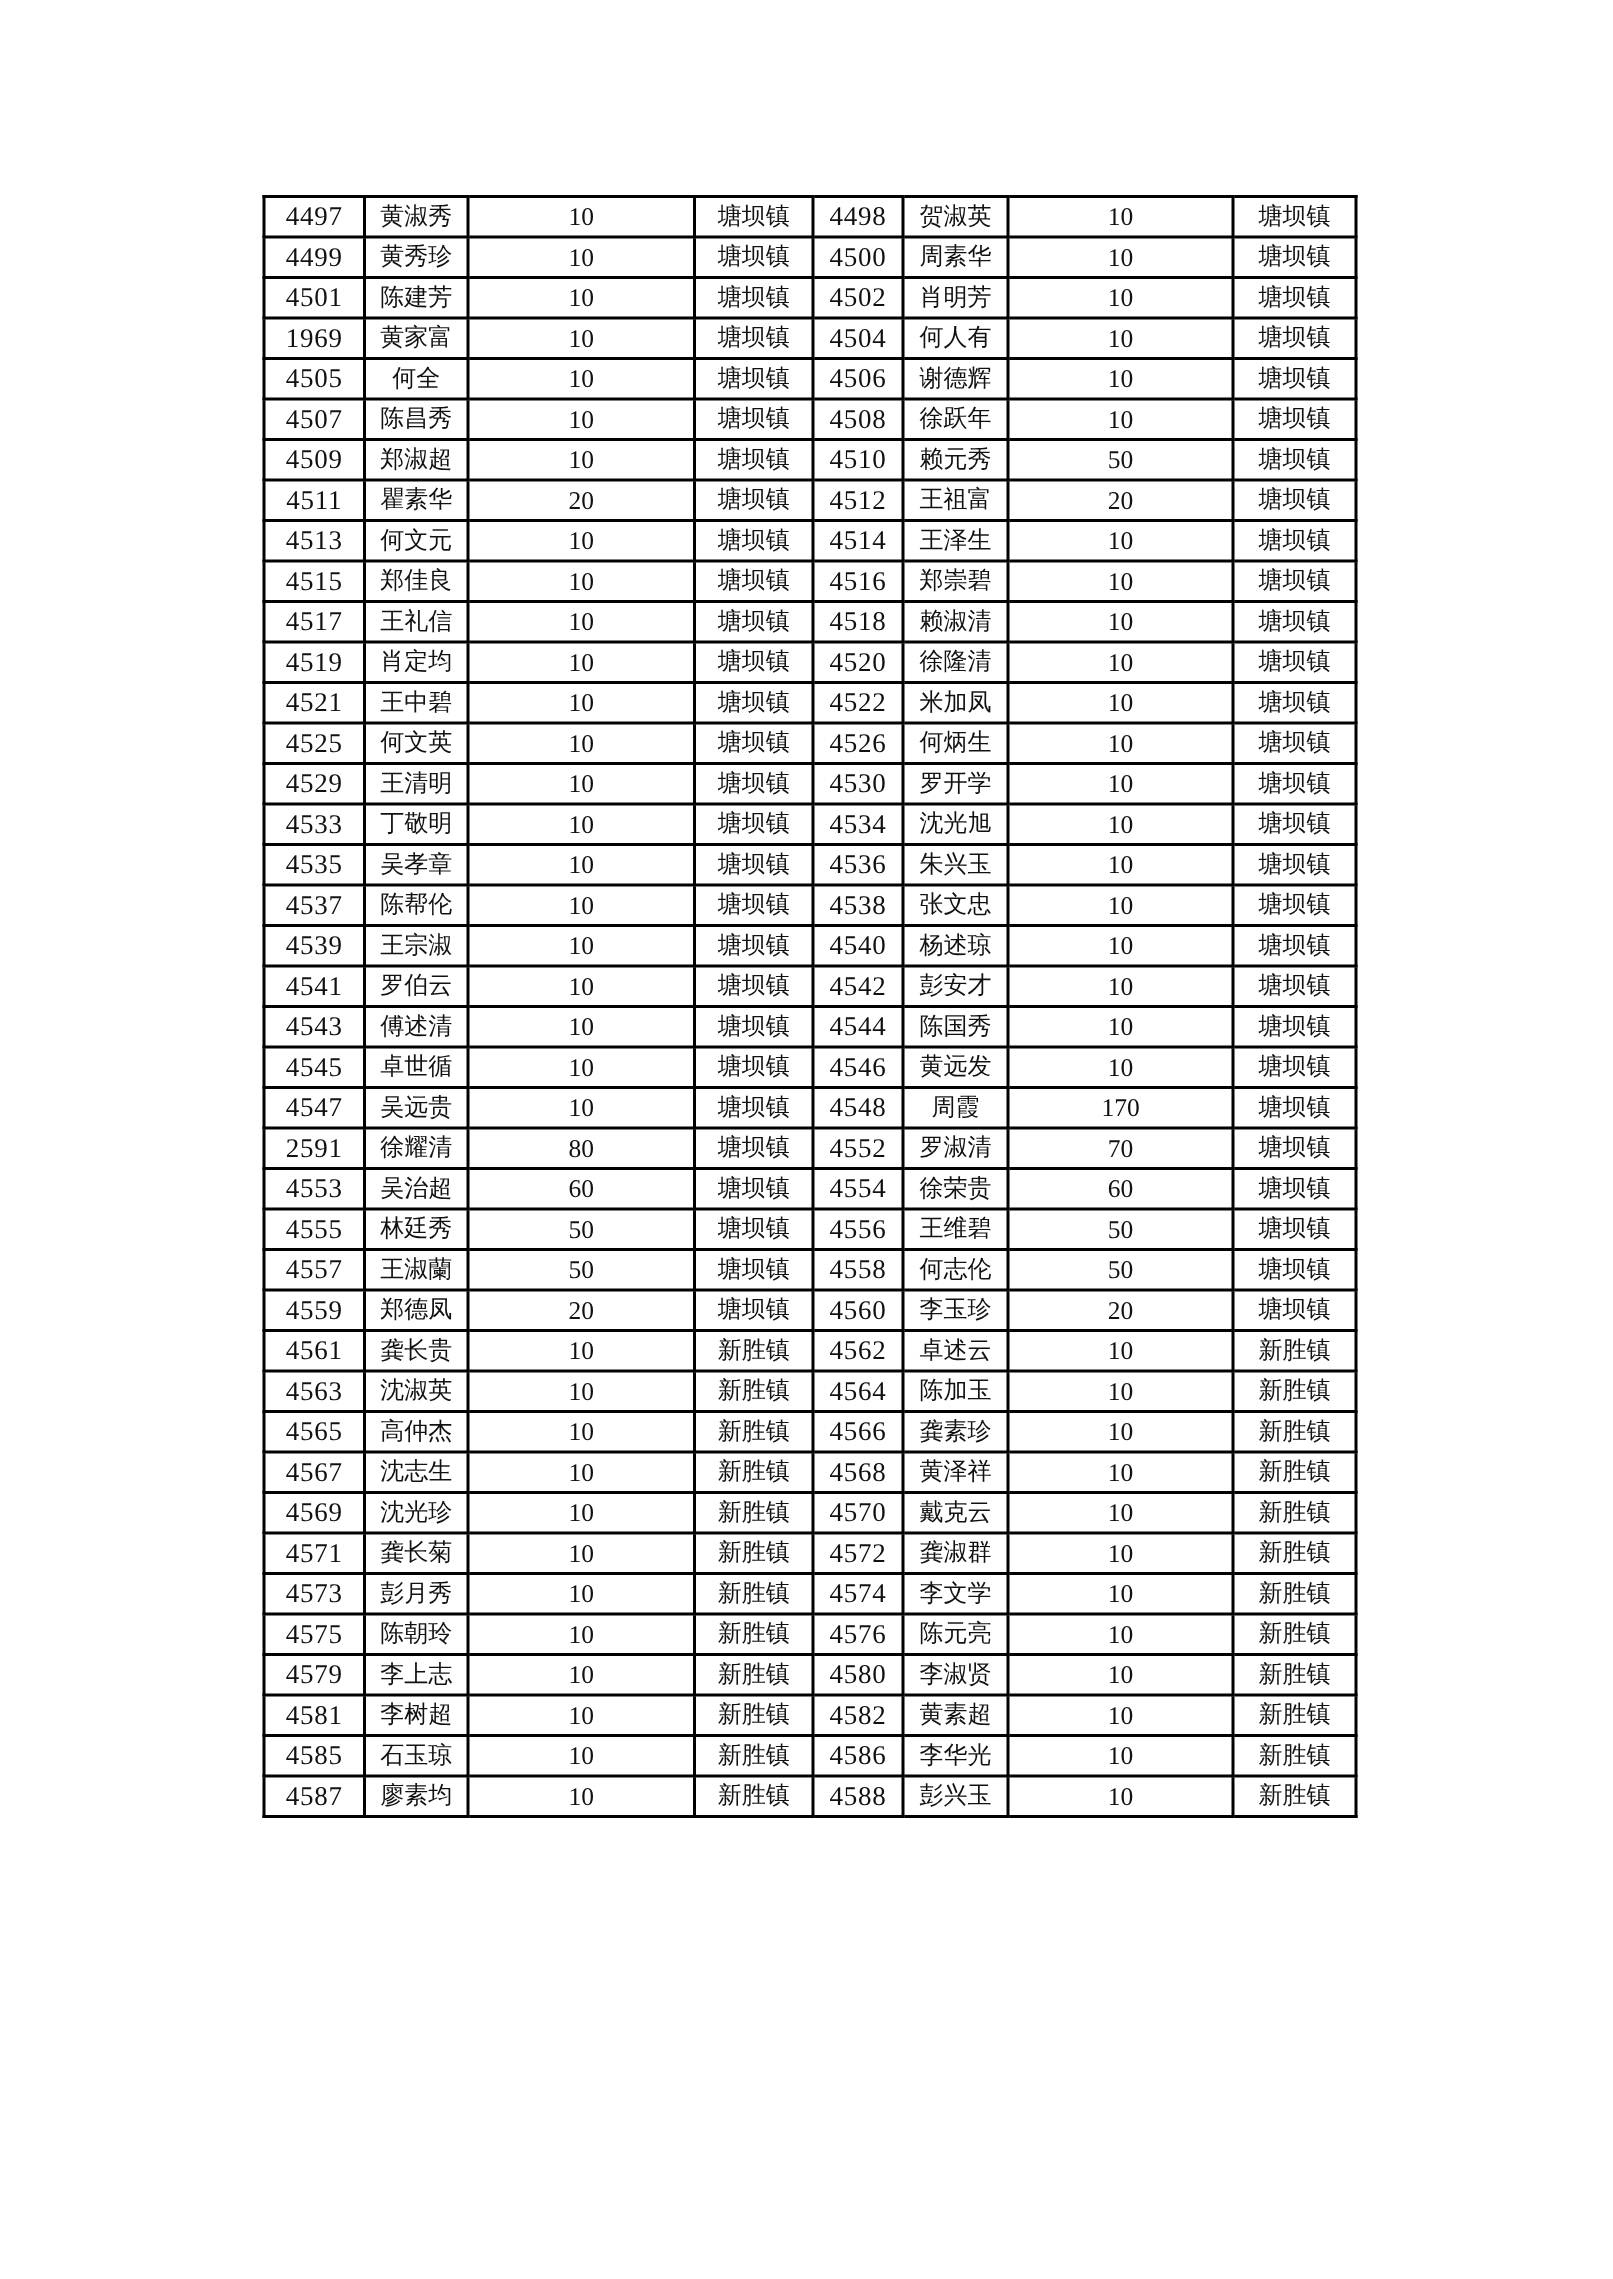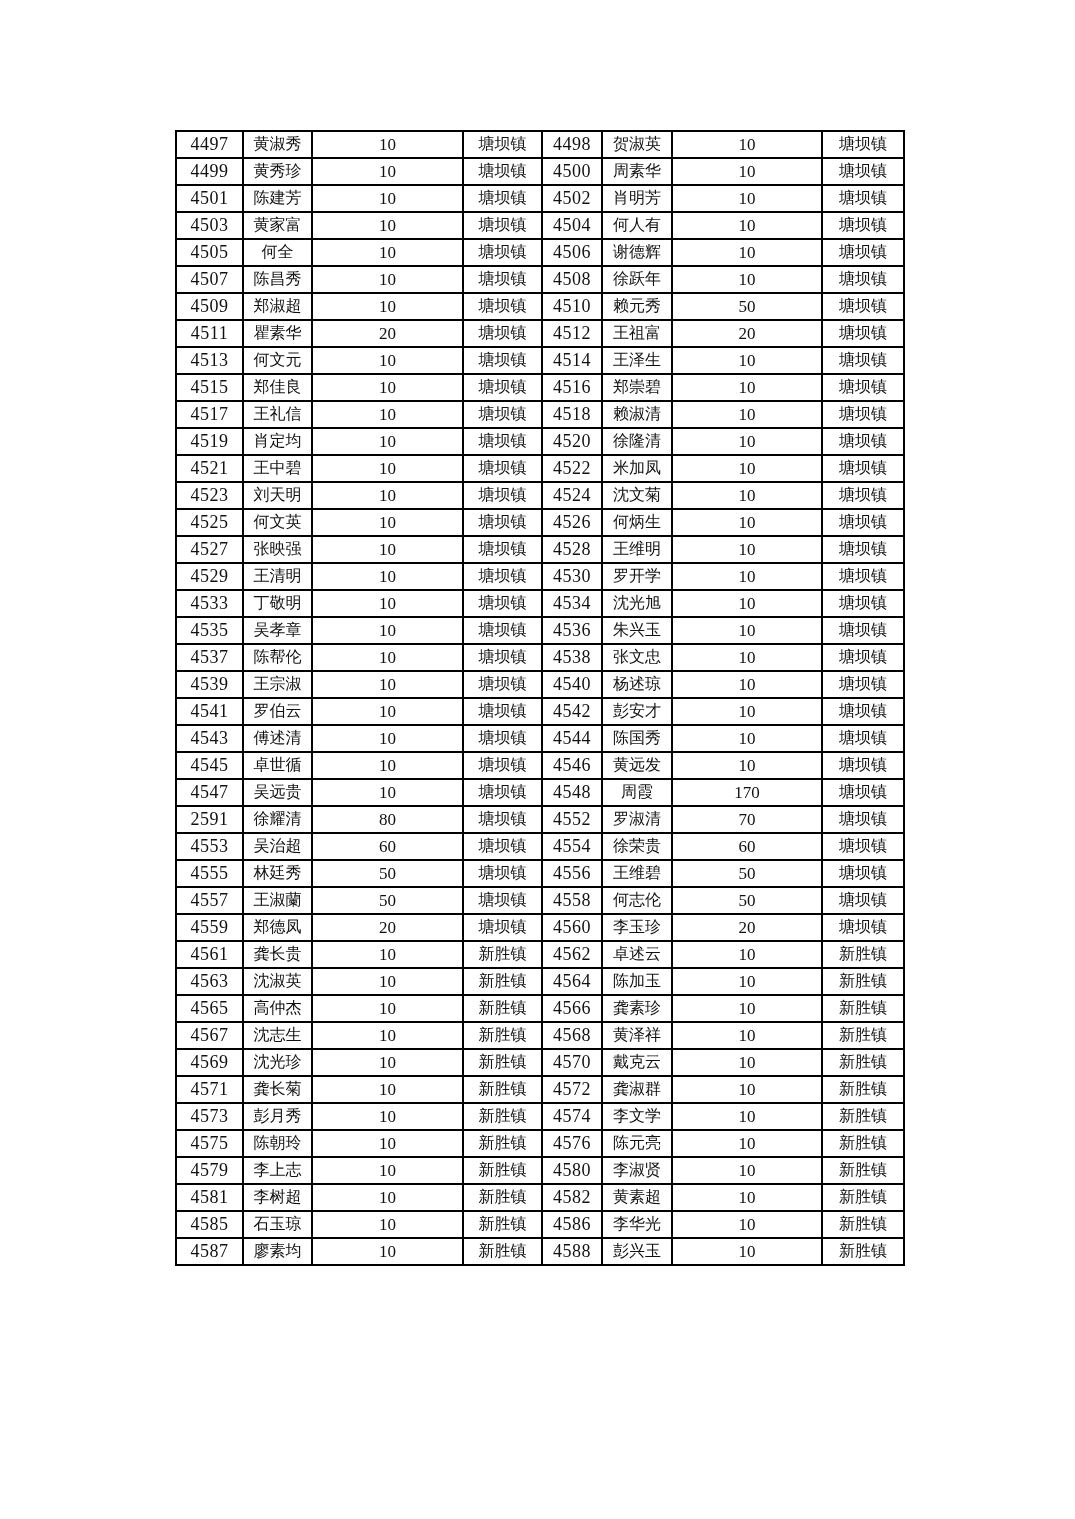--- a/index.html
+++ b/index.html
@@ -86,21 +86,21 @@
           <td class="c-id">4501</td>
           <td class="c-name">陈建芳</td>
           <td class="c-amt">10</td>
           <td class="c-town">塘坝镇</td>
           <td class="c-id">4502</td>
           <td class="c-name">肖明芳</td>
           <td class="c-amt">10</td>
           <td class="c-town">塘坝镇</td>
         </tr>
         <tr>
-          <td class="c-id">4503</td>
+          <td class="c-id">1969</td>
           <td class="c-name">黄家富</td>
           <td class="c-amt">10</td>
           <td class="c-town">塘坝镇</td>
           <td class="c-id">4504</td>
           <td class="c-name">何人有</td>
           <td class="c-amt">10</td>
           <td class="c-town">塘坝镇</td>
         </tr>
         <tr>
           <td class="c-id">4505</td>
@@ -186,46 +186,26 @@
           <td class="c-id">4521</td>
           <td class="c-name">王中碧</td>
           <td class="c-amt">10</td>
           <td class="c-town">塘坝镇</td>
           <td class="c-id">4522</td>
           <td class="c-name">米加凤</td>
           <td class="c-amt">10</td>
           <td class="c-town">塘坝镇</td>
         </tr>
         <tr>
-          <td class="c-id">4523</td>
-          <td class="c-name">刘天明</td>
-          <td class="c-amt">10</td>
-          <td class="c-town">塘坝镇</td>
-          <td class="c-id">4524</td>
-          <td class="c-name">沈文菊</td>
-          <td class="c-amt">10</td>
-          <td class="c-town">塘坝镇</td>
-        </tr>
-        <tr>
           <td class="c-id">4525</td>
           <td class="c-name">何文英</td>
           <td class="c-amt">10</td>
           <td class="c-town">塘坝镇</td>
           <td class="c-id">4526</td>
           <td class="c-name">何炳生</td>
-          <td class="c-amt">10</td>
-          <td class="c-town">塘坝镇</td>
-        </tr>
-        <tr>
-          <td class="c-id">4527</td>
-          <td class="c-name">张映强</td>
-          <td class="c-amt">10</td>
-          <td class="c-town">塘坝镇</td>
-          <td class="c-id">4528</td>
-          <td class="c-name">王维明</td>
           <td class="c-amt">10</td>
           <td class="c-town">塘坝镇</td>
         </tr>
         <tr>
           <td class="c-id">4529</td>
           <td class="c-name">王清明</td>
           <td class="c-amt">10</td>
           <td class="c-town">塘坝镇</td>
           <td class="c-id">4530</td>
           <td class="c-name">罗开学</td>

